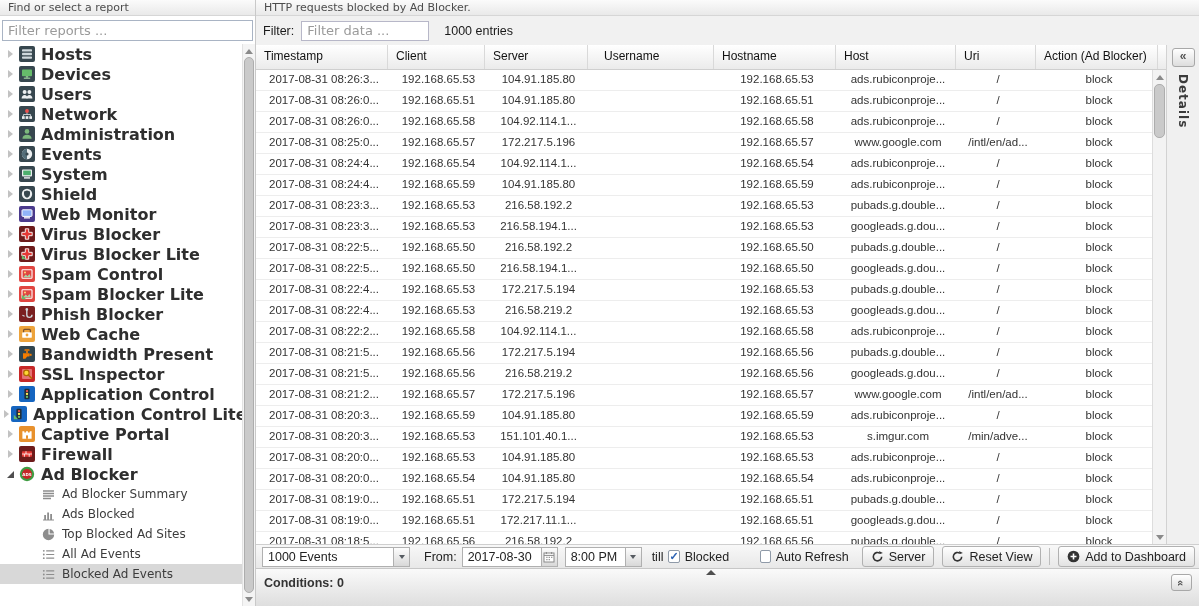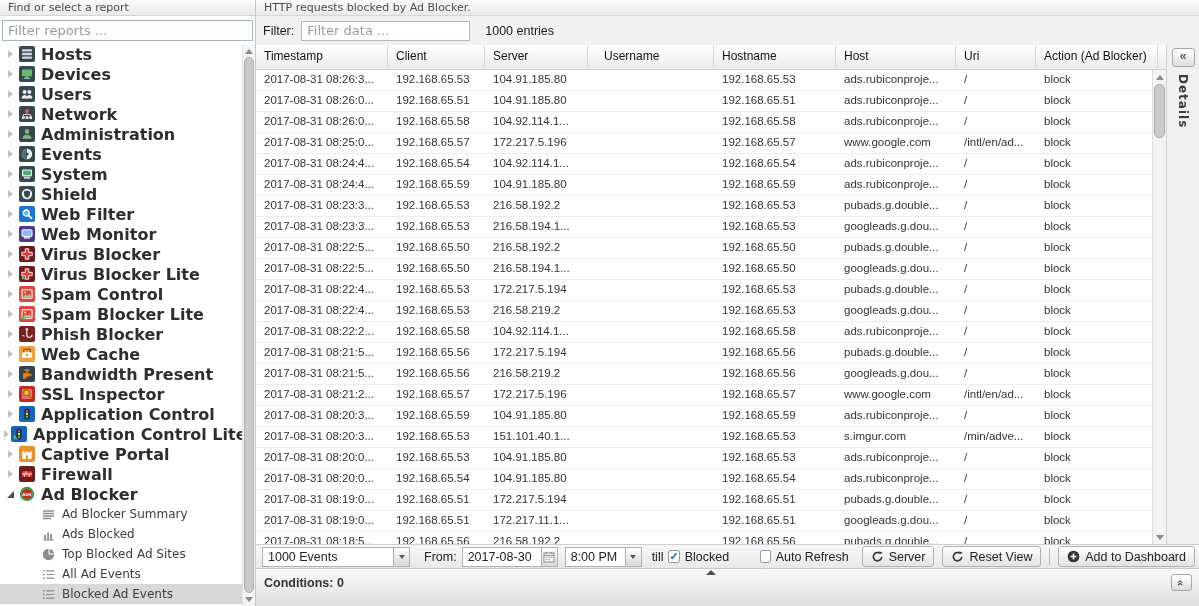--- a/index.html
+++ b/index.html
@@ -26,29 +26,29 @@
   .scrollbar{position:absolute;top:0;right:0;width:12px;bottom:0;background:#f4f4f4;border-left:1px solid #e2e2e2;}
   .sc-up,.sc-down{position:absolute;left:0;right:0;height:12px;display:flex;align-items:center;justify-content:center;}
   .sc-up{top:1px;}.sc-down{bottom:1px;}
   .tri-up{width:0;height:0;border-left:4px solid transparent;border-right:4px solid transparent;border-bottom:5px solid #8a8a8a;}
   .tri-dn{width:0;height:0;border-left:4px solid transparent;border-right:4px solid transparent;border-top:5px solid #8a8a8a;}
   .thumb{position:absolute;left:1px;right:1px;background:#cacaca;border:1px solid #adadad;border-radius:5px;box-sizing:border-box;}
   
   #main{flex:1;display:flex;flex-direction:column;min-width:0;}
   .filter-row{height:29px;background:#f1f1f1;display:flex;align-items:center;padding-left:7px;gap:7px;}
   .flabel{font-size:12.5px;color:#1a1a1a;}
-  .filter-row input{width:169px;height:20px;box-sizing:border-box;border:1px solid #b7b7c8;padding:0 5px;font:13px "DejaVu Sans",sans-serif;color:#555;background:#fff;}
+  .filter-row input{width:128px;height:20px;box-sizing:border-box;border:1px solid #b7b7c8;padding:0 5px;font:13px "DejaVu Sans",sans-serif;color:#555;background:#fff;}
   .entries{font-size:12.5px;color:#1a1a1a;margin-left:8px;}
   .grid-area{flex:1;display:flex;min-height:0;}
   .grid-col{flex:1;display:flex;flex-direction:column;min-width:0;}
   .thead{height:24px;display:flex;background:linear-gradient(#ffffff,#ebebeb);border-bottom:1px solid #cfcfcf;}
   .th{box-sizing:border-box;padding-left:8px;line-height:23px;font-size:12px;color:#111;border-right:1px solid #d9d9d9;white-space:nowrap;overflow:hidden;}
   .th.filler{flex:1;border-right:none;}
   .body-row{flex:1;display:flex;min-height:0;}
-  .tbody{flex:1;overflow:hidden;min-width:0;}
+  .tbody{flex:1;overflow:hidden;min-width:0;text-align:center;}
   .trow{height:21px;display:flex;border-bottom:1px solid #ededed;background:#fff;box-sizing:border-box;}
   .td{box-sizing:border-box;padding:0 4px 0 8px;line-height:19px;font-size:11.5px;color:#333;white-space:nowrap;overflow:hidden;}
   .c0{width:132px;min-width:132px;}.c1{width:97px;min-width:97px;}.c2{width:103px;min-width:103px;}
   .c3{width:118px;min-width:118px;margin-left:8px;}.c4{width:122px;min-width:122px;}.c5{width:120px;min-width:120px;}
   .c6{width:80px;min-width:80px;}.c7{width:122px;min-width:122px;}
   .v-scrollbar{width:13px;min-width:13px;background:#f3f3f3;border-left:1px solid #ddd;position:relative;}
   
   .details-strip{width:32px;min-width:32px;background:#f0f0f0;border-left:1px solid #d2d2d2;display:flex;flex-direction:column;align-items:center;}
   .collapse-btn{width:21px;height:17px;margin-top:3px;border:1px solid #a8a8a8;border-radius:3px;background:linear-gradient(#ffffff,#dddddd);color:#555;font-weight:bold;font-size:12px;line-height:15px;text-align:center;cursor:pointer;}
   .details-label{margin-top:7px;writing-mode:vertical-rl;font-size:12px;font-weight:bold;color:#3a3a3a;letter-spacing:1px;font-family:"DejaVu Sans",sans-serif;}
@@ -192,33 +192,20 @@
               </svg>
             </span>
             <span class="tlabel">Shield</span>
           </div>
           <div class="tree-item">
             <span class="arrow">
               <span class="tri-col"></span>
             </span>
             <span class="ticon">
               <svg width="16" height="16" viewBox="0 0 16 16">
-                <rect width="16" height="16" rx="2" fill="#1976d2"></rect>
-                <circle cx="7.2" cy="7" r="3" fill="#64b5f6" stroke="#fff" stroke-width="1.3"></circle>
-                <path d="M9.6 9.4l3 3" stroke="#fff" stroke-width="1.7" stroke-linecap="round"></path>
-              </svg>
-            </span>
-            <span class="tlabel">Web Filter</span>
-          </div>
-          <div class="tree-item">
-            <span class="arrow">
-              <span class="tri-col"></span>
-            </span>
-            <span class="ticon">
-              <svg width="16" height="16" viewBox="0 0 16 16">
                 <rect width="16" height="16" rx="2" fill="#4a3a8c"></rect>
                 <rect x="3" y="3.8" width="10" height="6.6" rx=".8" fill="#90b4f9" stroke="#fff" stroke-width="1"></rect>
                 <rect x="5" y="11.2" width="6" height="1.3" fill="#fff"></rect>
               </svg>
             </span>
             <span class="tlabel">Web Monitor</span>
           </div>
           <div class="tree-item">
             <span class="arrow">
               <span class="tri-col"></span>

